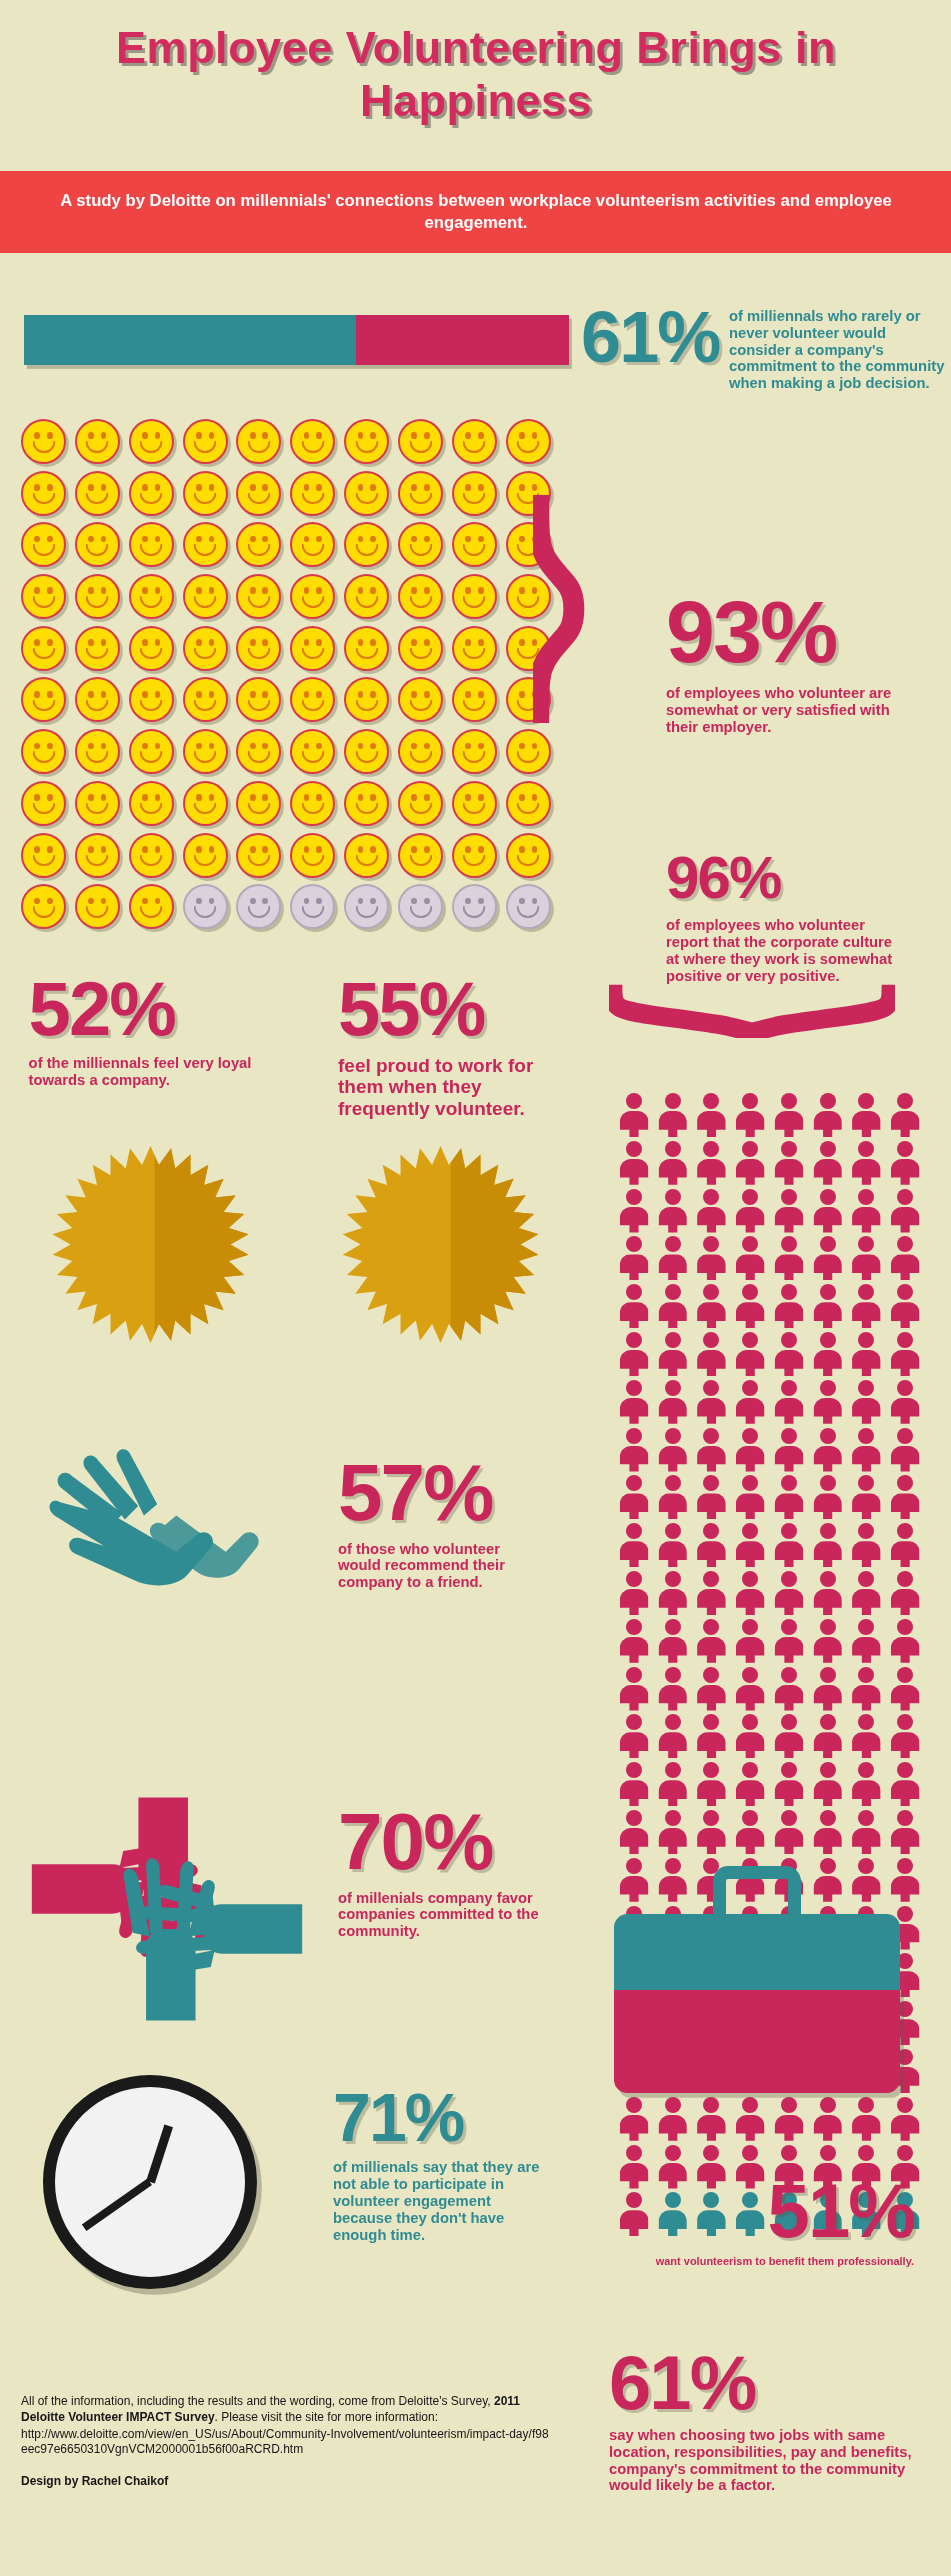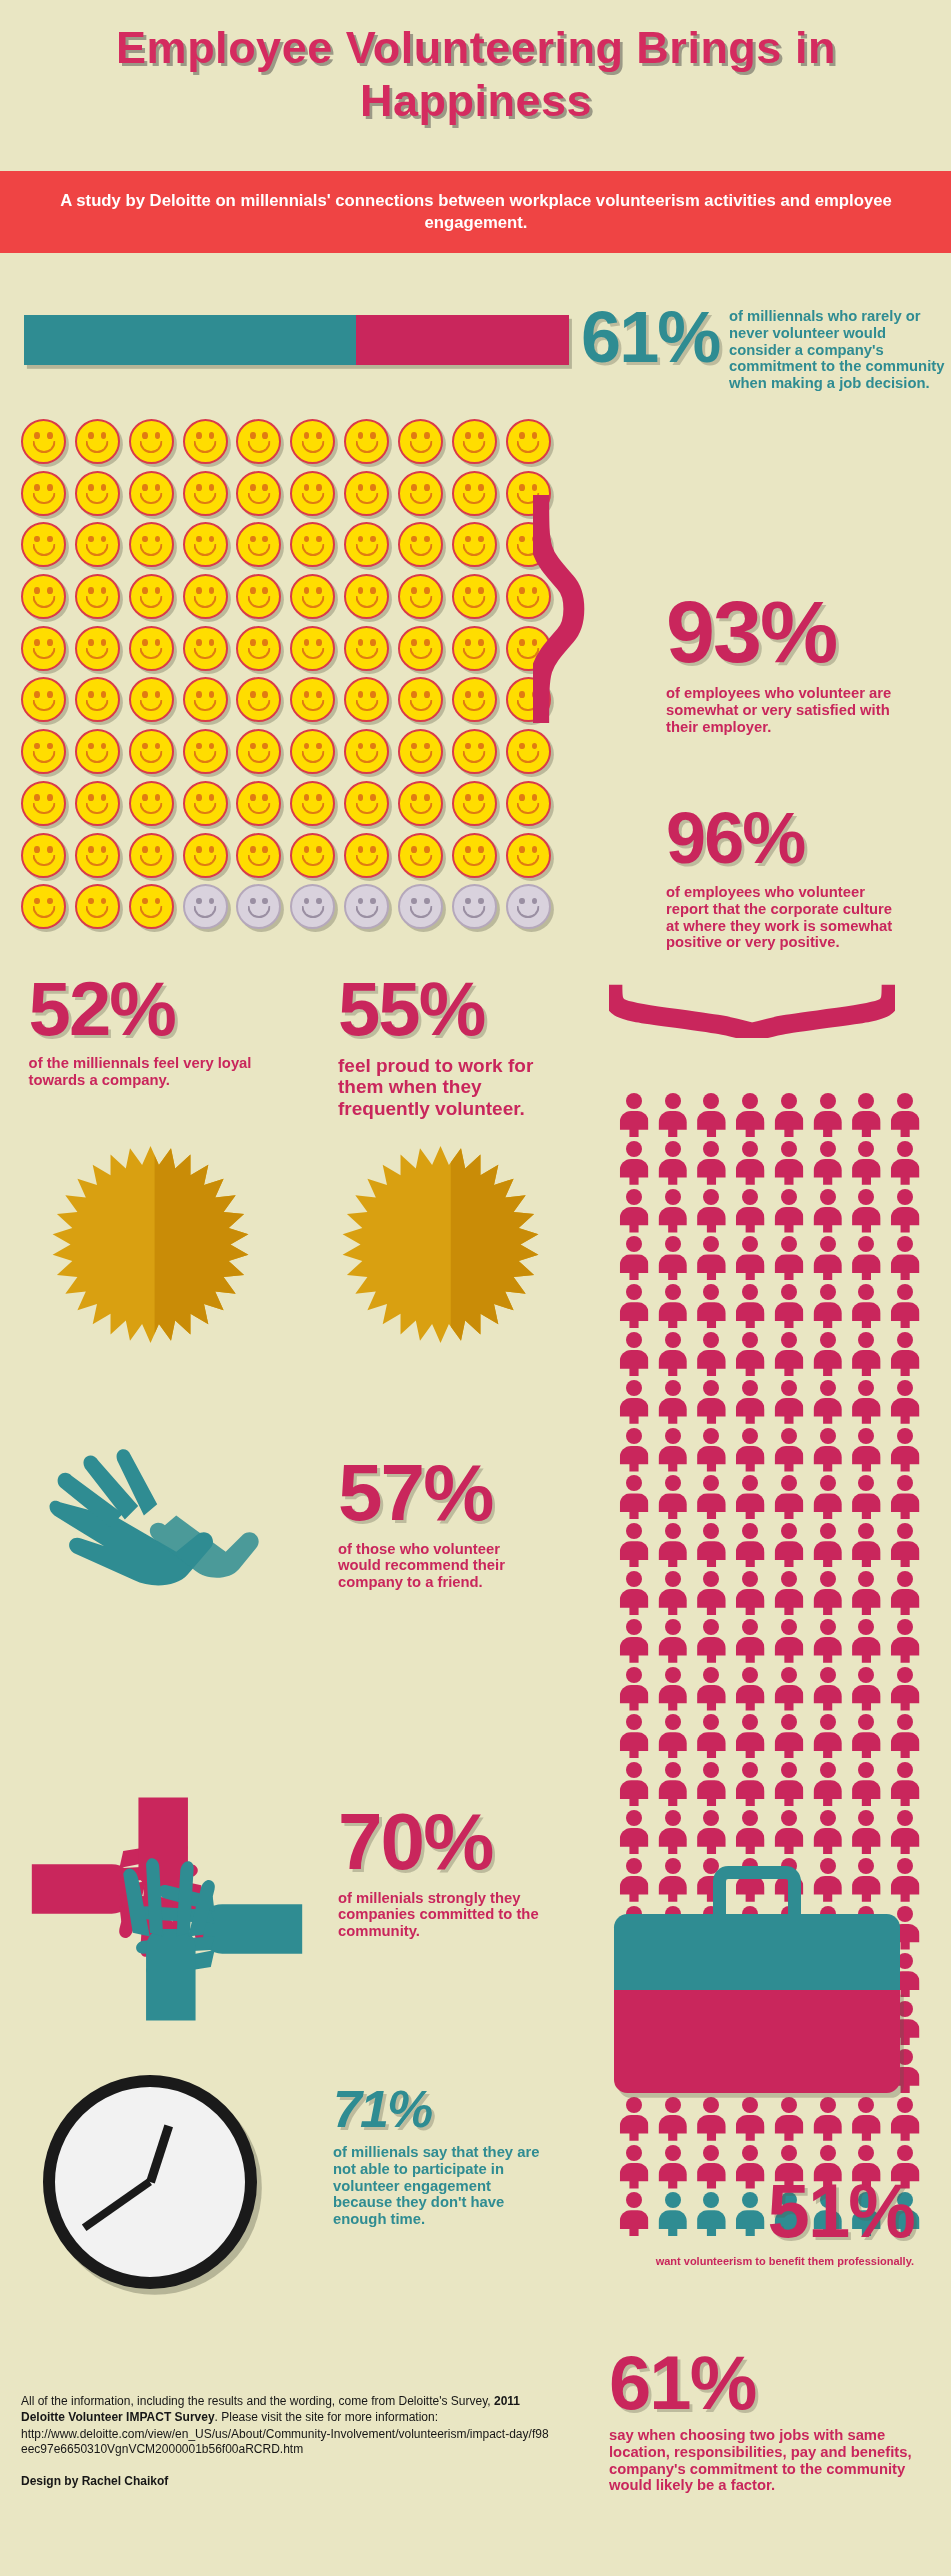--- a/index.html
+++ b/index.html
@@ -116,21 +116,21 @@
     color: #c9265c;
   }
   #brace-93 { top: 495px; left: 533px; height: 228px; }
   #brace-96 { top: 981px; left: 609px; width: 286px; height: 57px; }
 
   #stat-93 { top: 590px; left: 666px; }
   #stat-93 .num { font-size: 88px; }
   #stat-93 .desc { width: 252px; font-size: 14.8px; margin-top: 11.4px; }
 
   #stat-96 { top: 804px; left: 666px; }
-  #stat-96 .num { font-size: 72px; }
+  #stat-96 .num { font-size: 60px; margin-top: 45px; }
   #stat-96 .desc { width: 238px; font-size: 14.8px; margin-top: 11.4px; }
 
   
   #stat-52 { top: 973px; left: 28.6px; }
   #stat-52 .num { font-size: 76px; }
   #stat-52 .desc { width: 262px; font-size: 14.8px; margin-top: 9.5px; }
   #stat-55 { top: 973px; left: 338px; }
   #stat-55 .num { font-size: 76px; }
   #stat-55 .desc { width: 233px; font-size: 19px; margin-top: 9.5px; }
   #burst-52 { top: 1142px; left: 52px; }
@@ -195,21 +195,21 @@
     margin-left: -4.3px;
     transform: rotate(18deg);
   }
   .clock .minute {
     width: 7.6px; height: 80px;
     left: 50%; bottom: 50%;
     margin-left: -3.8px;
     transform: rotate(-125deg);
   }
   #stat-71 { top: 2085px; left: 333px; }
-  #stat-71 .num { font-size: 52px; font-style: italic; }
+  #stat-71 .num { font-size: 68px; }
   #stat-71 .desc { width: 219px; font-size: 14.8px; margin-top: 9.5px; }
 
   
   .briefcase { position: absolute; top: 1866px; left: 614px; width: 286px; height: 228px; }
   .bc-handle {
     position: absolute; top: 0; left: 50%;
     transform: translateX(-50%);
     width: 88px; height: 57px;
     border: 13.3px solid #2f8c92;
     border-bottom: none;
@@ -1649,21 +1649,21 @@
              L180,242 Z"></path>
     <path d="M132,154 L120,94 C118,82 108,78 104,88 L114,150 Z"></path>
     <path d="M146,154 L142,82 C142,70 130,68 128,78 L132,150 Z"></path>
     <path d="M160,154 L164,84 C166,72 178,72 178,82 L174,150 Z"></path>
     <path d="M172,154 L186,102 C190,90 202,94 200,104 L188,152 Z"></path>
   </g>
 </svg>
 
 <div class="stat" id="stat-70">
   <div class="num pink">70%</div>
-  <div class="desc pink">of millenials strongly they companies committed to the community.</div>
+  <div class="desc pink">of millenials company favor companies committed to the community.</div>
 </div>
 
 <div class="briefcase">
   <div class="bc-handle"></div>
   <div class="bc-top"></div>
   <div class="bc-bottom"></div>
 </div>
 
 <div class="clock">
   <div class="hand hour"></div>

